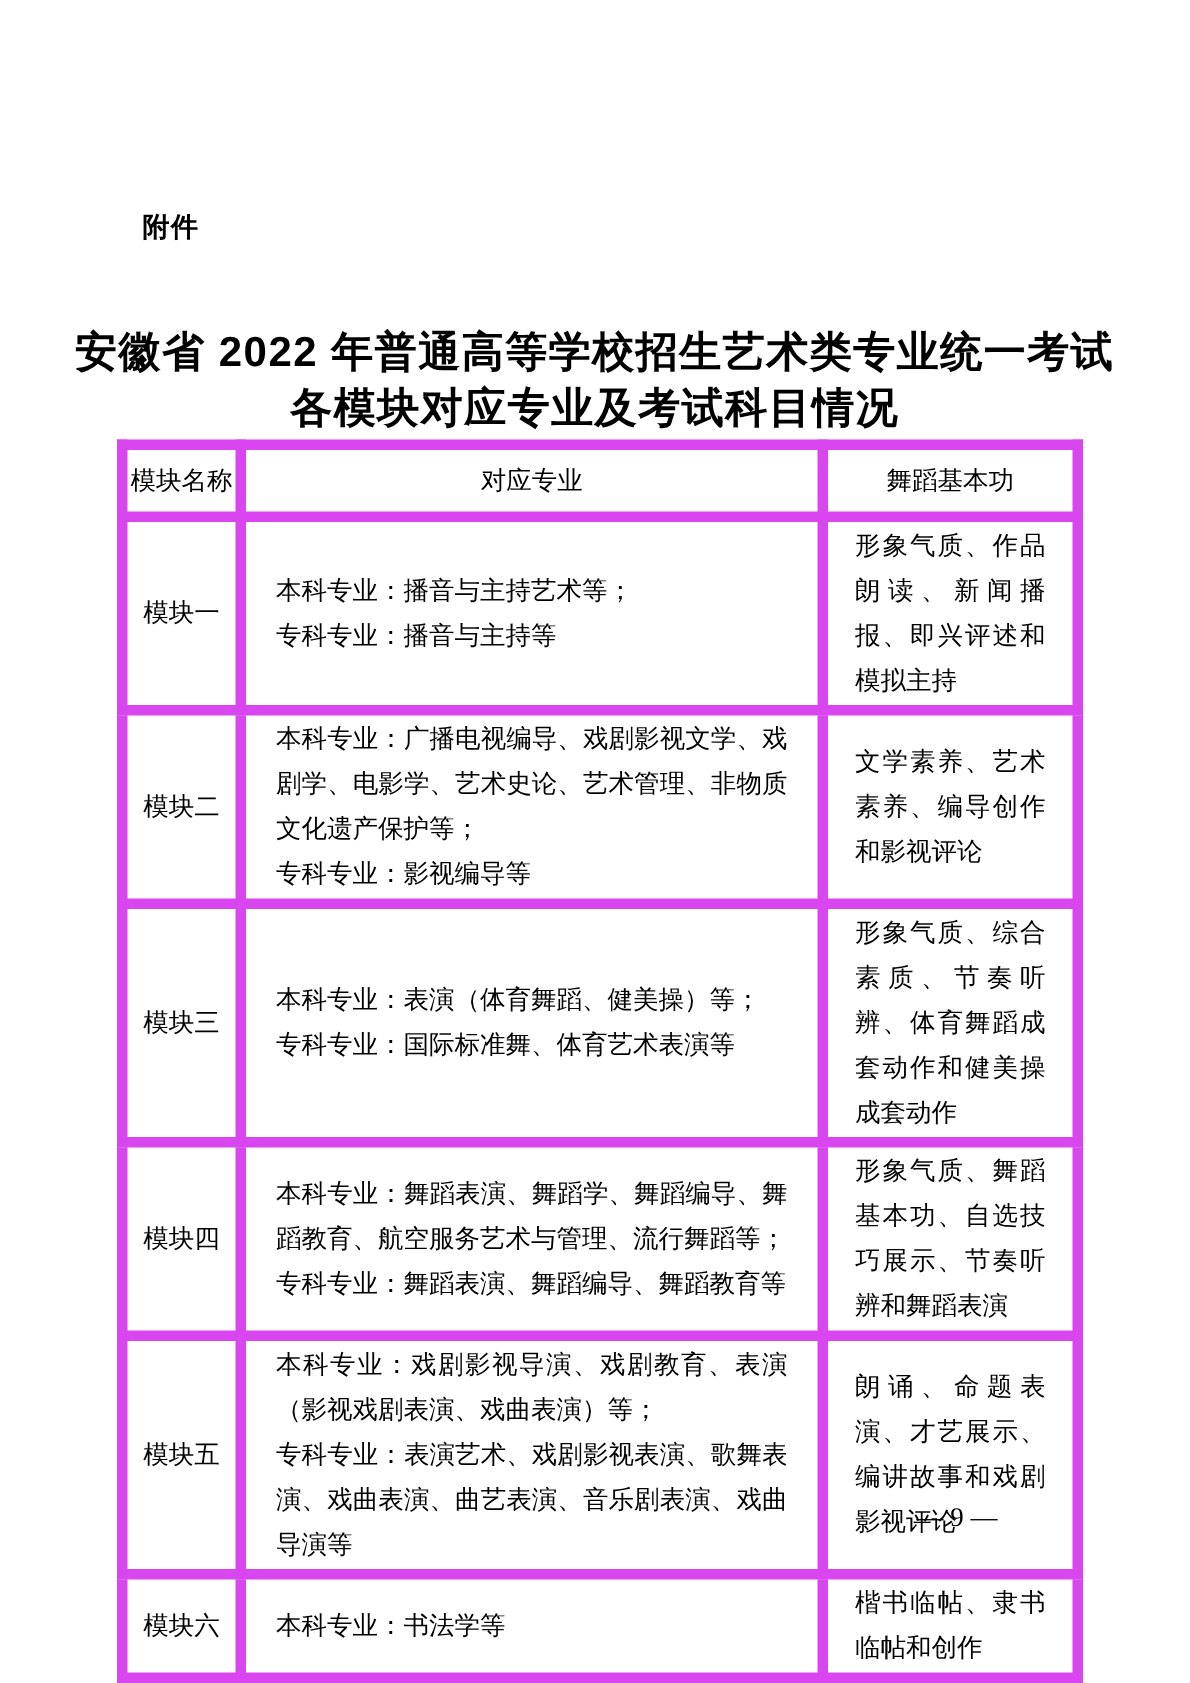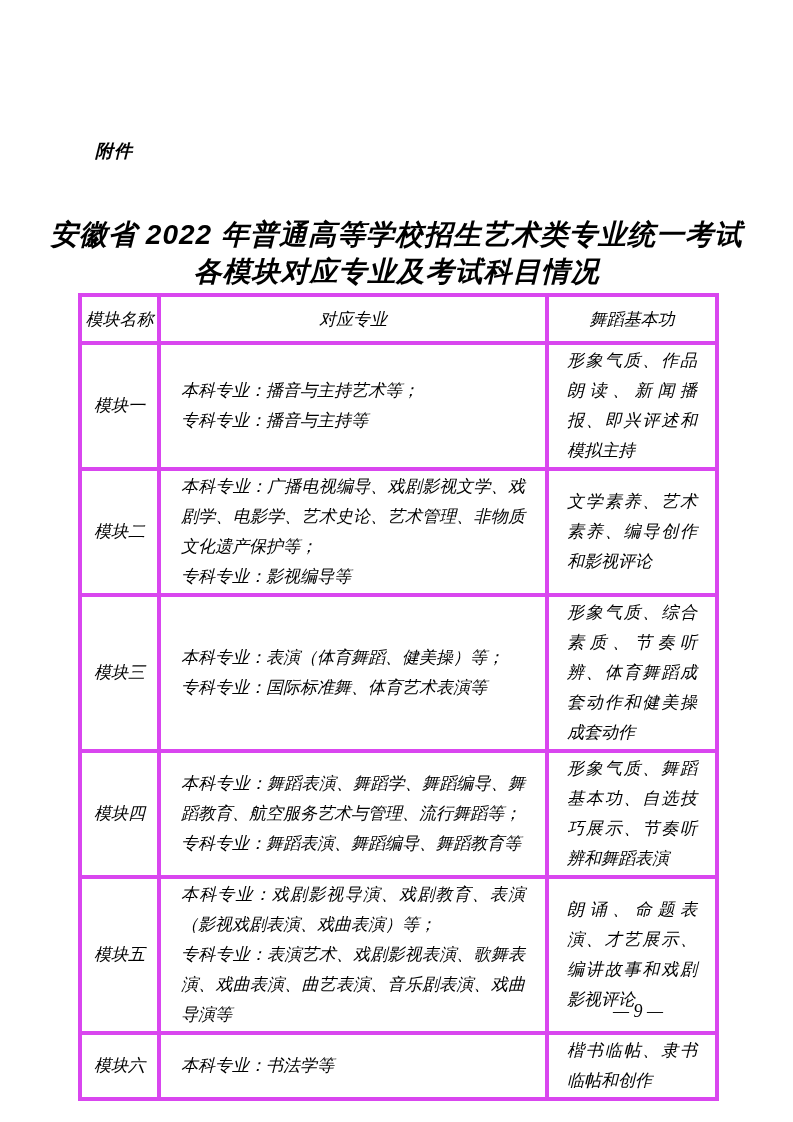--- a/index.html
+++ b/index.html
@@ -8,21 +8,20 @@
     background: #ffffff;
   }
   .page {
     position: relative;
     width: 793px;
     height: 1122px;
     background: #ffffff;
     color: #000000;
     overflow: hidden;
     font-family: "Liberation Serif", serif;
-    font-style: italic;
   }
   .attachment-label {
     position: absolute;
     left: 95px;
     top: 139px;
     font-family: "Liberation Sans", sans-serif;
     font-size: 18px;
     font-weight: bold;
     letter-spacing: 1px;
   }
@@ -45,21 +44,21 @@
     width: 637px;
     border-collapse: collapse;
     table-layout: fixed;
     border: 2px solid #000000;
     font-size: 17px;
   }
   table.modules col.c-module   { width: 79px; }
   table.modules col.c-majors   { width: 388px; }
   table.modules col.c-subjects { width: 170px; }
   table.modules th, table.modules td {
-    border: 4px solid #d946ef;
+    border: 7px solid #d946ef;
     vertical-align: middle;
     font-weight: normal;
     overflow: hidden;
   }
   table.modules thead tr { height: 48px; }
   tr.row-h93  { height: 93px; }
   tr.row-h122 { height: 122px; }
   tr.row-h120 { height: 120px; }
   tr.row-h104 { height: 104px; }
   tr.row-h137 { height: 137px; }

